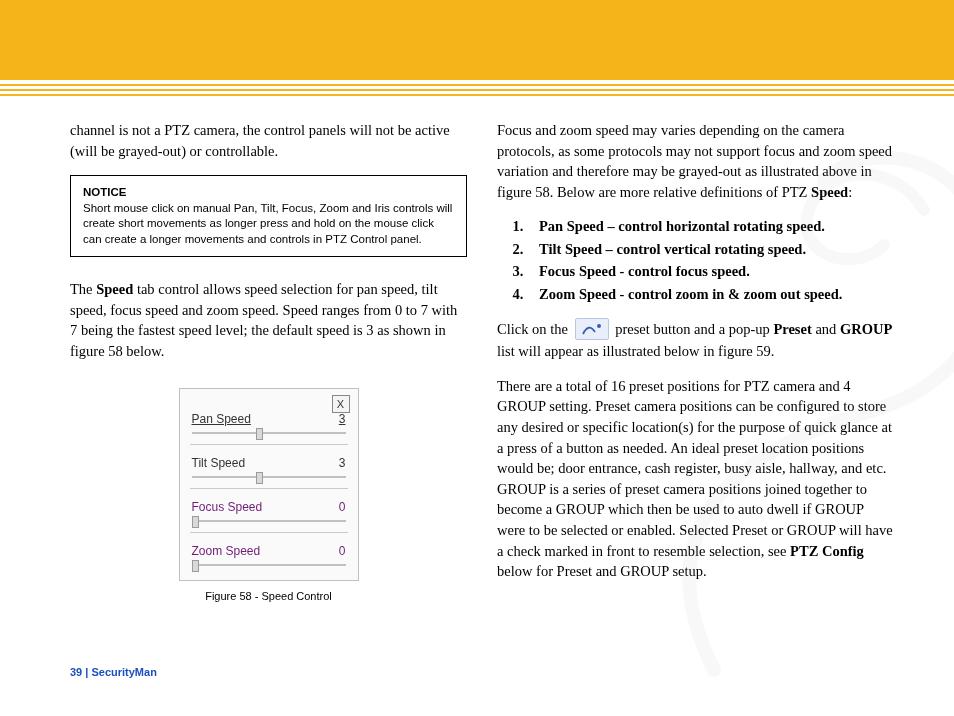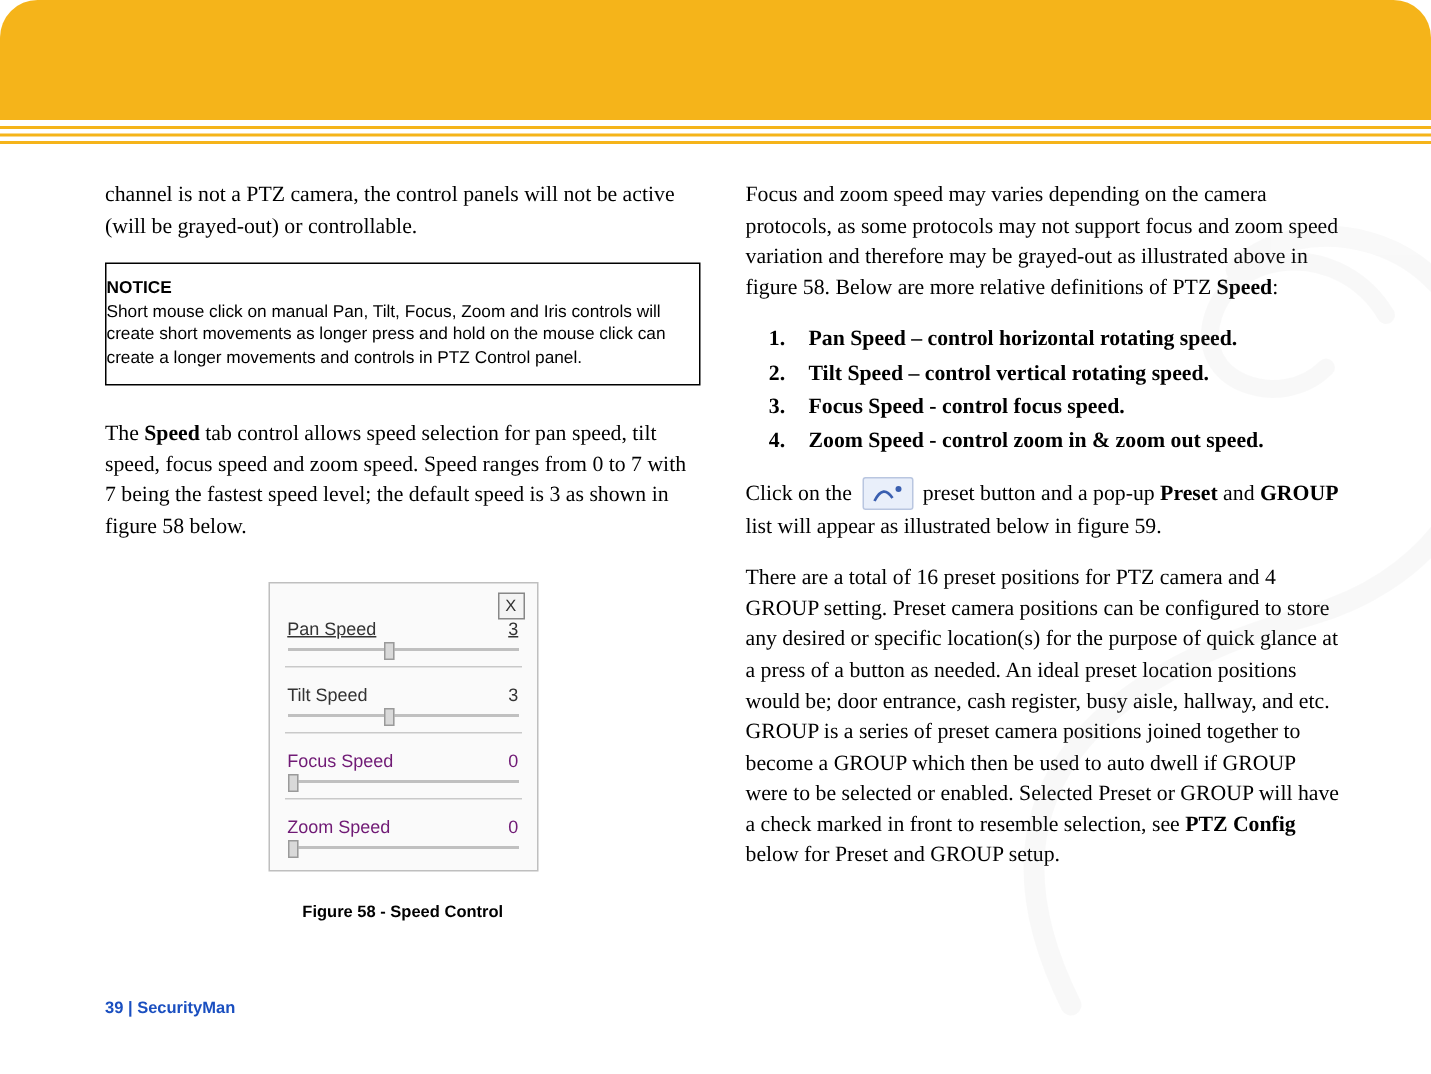--- a/index.html
+++ b/index.html
@@ -1,41 +1,41 @@
 <!DOCTYPE html>
 <html><head>
 <meta charset="utf-8">
 <style>
   * { box-sizing: border-box; margin: 0; padding: 0; }
   html, body { width: 954px; height: 716px; font-family: Georgia, 'Times New Roman', serif; color: #000; background: #fff; }
-  .page { width: 954px; height: 716px; position: relative; overflow: hidden; border-radius: 25px; }
+  .page { width: 954px; height: 716px; position: relative; overflow: hidden; }
   .header-band { height: 80px; background: #f5b41a; width: 100%; }
   .thin-line { height: 2px; background: #f5b41a; margin-top: 4px; }
   .thin-line.gap { margin-top: 3px; }
   .content { display: flex; padding: 24px 60px 0 70px; gap: 30px; }
   .col { flex: 1; font-size: 14.5px; line-height: 1.42; }
   .col-left { max-width: 400px; }
   .col-right { max-width: 400px; }
   .para { margin-bottom: 14px; }
-  .notice-box { border: 1px solid #000; padding: 9px 0; margin: 6px 0 22px 0; font-family: Arial, Helvetica, sans-serif; font-size: 11.5px; line-height: 1.35; }
+  .notice-box { border: 1px solid #000; padding: 9px 12px; margin: 6px 0 22px 0; font-family: Arial, Helvetica, sans-serif; font-size: 11.5px; line-height: 1.35; }
   .notice-box .notice-title { font-weight: bold; }
   .bold { font-weight: bold; }
   .figure-wrap { text-align: center; margin-top: 26px; }
   .speed-panel { display: inline-block; width: 180px; border: 1px solid #bfbfbf; background: #fafafa; padding: 10px 12px 14px 12px; font-family: Verdana, Arial, sans-serif; font-size: 12px; color: #333; text-align: left; position: relative; }
   .speed-panel .close-box { position: absolute; top: 6px; right: 8px; width: 18px; height: 18px; border: 1px solid #888; background: #f4f4f4; text-align: center; line-height: 16px; font-size: 11px; font-family: Arial, sans-serif; color: #333; }
   .speed-row { margin-top: 10px; }
   .speed-row.first { margin-top: 12px; text-decoration: underline; }
   .speed-label-row { display: flex; justify-content: space-between; align-items: baseline; }
   .speed-row.disabled { color: #701a75; }
   .slider-track { height: 2px; background: #c0c0c0; margin-top: 4px; position: relative; width: 100%; }
   .slider-thumb { position: absolute; top: -4px; width: 7px; height: 12px; background: #d9d9d9; border: 1px solid #9a9a9a; }
   .slider-thumb.pos-3 { left: 42%; }
   .slider-thumb.pos-0 { left: 0%; }
   .divider { border-top: 1px solid #c9c9c9; margin: 10px -2px 0 -2px; }
-  .figure-caption { font-family: Arial, Helvetica, sans-serif; font-size: 11px; font-weight: bold; margin-top: 20px; }
+  .figure-caption { font-family: Arial, Helvetica, sans-serif; font-size: 11px; font-weight: normal; margin-top: 8px; }
   .ol { margin: 4px 0 14px 30px; }
   .ol li { margin: 2px 0; padding-left: 12px; font-weight: bold; }
   .inline-btn { display: inline-block; vertical-align: middle; width: 34px; height: 22px; background: #e9effa; border: 1px solid #b9c6e0; border-radius: 2px; margin: 0 3px; position: relative; top: -1px; }
   .inline-btn svg { display: block; margin: 1px auto; }
   .footer { position: absolute; bottom: 38px; left: 70px; font-family: Arial, Helvetica, sans-serif; font-size: 11px; font-weight: bold; color: #1a4fc0; }
   .footer .sep { color: #1a4fc0; }
   .watermark { position: absolute; right: -120px; top: 70px; width: 420px; height: 640px; opacity: 0.06; pointer-events: none; }
 </style>
 </head>
 <body>

